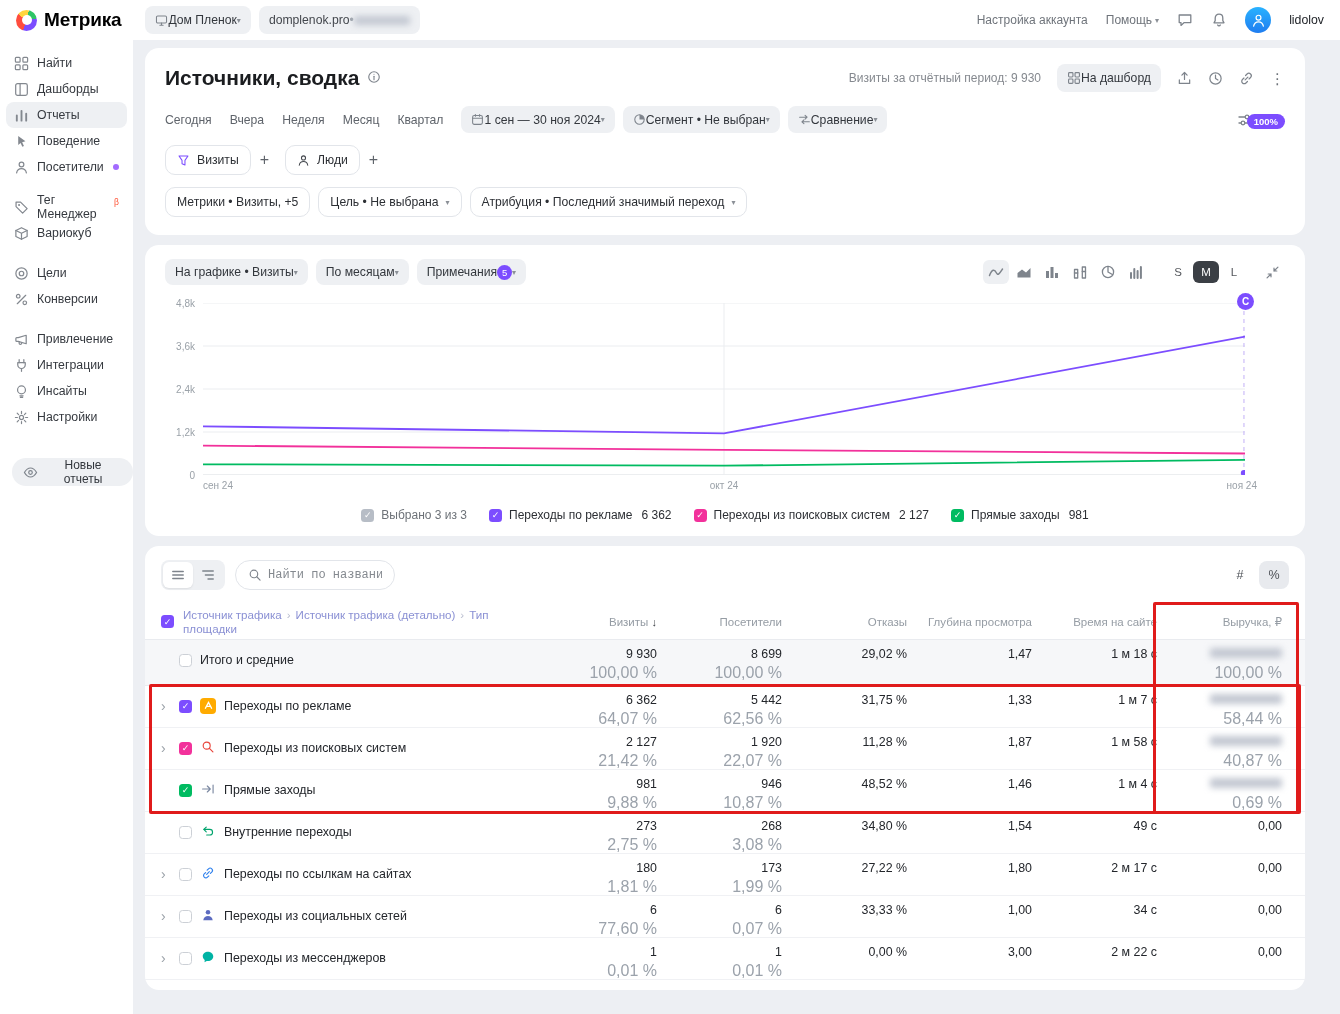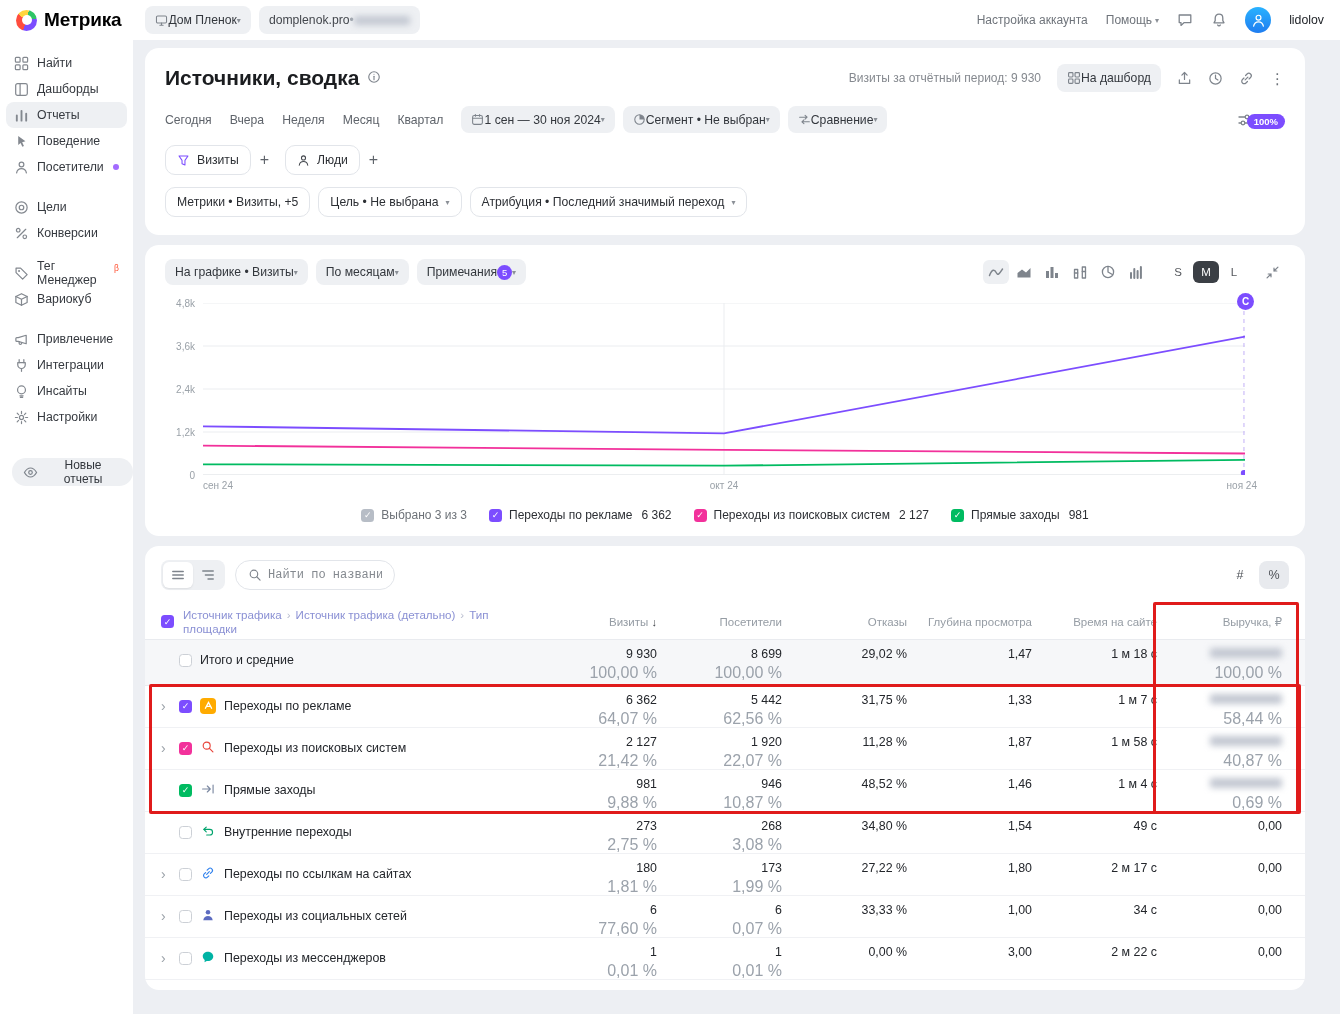--- a/index.html
+++ b/index.html
@@ -242,56 +242,56 @@
             </svg>
           </span>
           <span class="slabel">Посетители</span>
           <span class="sdot"></span>
         </div>
       </div>
       <div class="sgroup">
         <div class="sitem">
           <span class="icn sicon">
             <svg viewBox="0 0 16 16" width="15" height="15" fill="none" stroke="currentColor" stroke-width="1.3" stroke-linecap="round" stroke-linejoin="round">
+              <path d="M2.2 2.2 h4.8 L14 9.2 9.2 14 2.2 7 Z"></path>
+              <circle cx="5.4" cy="5.4" r="1.1" fill="currentColor" stroke="none"></circle>
+            </svg>
+          </span>
+          <span class="slabel">Тег Менеджер</span>
+          <sup class="ssup">β</sup>
+        </div>
+        <div class="sitem">
+          <span class="icn sicon">
+            <svg viewBox="0 0 16 16" width="15" height="15" fill="none" stroke="currentColor" stroke-width="1.3" stroke-linecap="round" stroke-linejoin="round">
+              <path d="M8 1.8 14 4.8 V11.2 L8 14.2 2 11.2 V4.8 Z"></path>
+              <path d="M2 4.8 8 7.8 14 4.8 M8 7.8 V14.2"></path>
+            </svg>
+          </span>
+          <span class="slabel">Вариокуб</span>
+        </div>
+      </div>
+      <div class="sgroup">
+        <div class="sitem">
+          <span class="icn sicon">
+            <svg viewBox="0 0 16 16" width="15" height="15" fill="none" stroke="currentColor" stroke-width="1.3" stroke-linecap="round" stroke-linejoin="round">
               <circle cx="8" cy="8" r="6"></circle>
               <circle cx="8" cy="8" r="2.4"></circle>
             </svg>
           </span>
           <span class="slabel">Цели</span>
         </div>
         <div class="sitem">
           <span class="icn sicon">
             <svg viewBox="0 0 16 16" width="15" height="15" fill="none" stroke="currentColor" stroke-width="1.3" stroke-linecap="round" stroke-linejoin="round">
               <line x1="3.5" y1="12.5" x2="12.5" y2="3.5"></line>
               <circle cx="4.5" cy="4.5" r="1.9"></circle>
               <circle cx="11.5" cy="11.5" r="1.9"></circle>
             </svg>
           </span>
           <span class="slabel">Конверсии</span>
-        </div>
-      </div>
-      <div class="sgroup">
-        <div class="sitem">
-          <span class="icn sicon">
-            <svg viewBox="0 0 16 16" width="15" height="15" fill="none" stroke="currentColor" stroke-width="1.3" stroke-linecap="round" stroke-linejoin="round">
-              <path d="M2.2 2.2 h4.8 L14 9.2 9.2 14 2.2 7 Z"></path>
-              <circle cx="5.4" cy="5.4" r="1.1" fill="currentColor" stroke="none"></circle>
-            </svg>
-          </span>
-          <span class="slabel">Тег Менеджер</span>
-          <sup class="ssup">β</sup>
-        </div>
-        <div class="sitem">
-          <span class="icn sicon">
-            <svg viewBox="0 0 16 16" width="15" height="15" fill="none" stroke="currentColor" stroke-width="1.3" stroke-linecap="round" stroke-linejoin="round">
-              <path d="M8 1.8 14 4.8 V11.2 L8 14.2 2 11.2 V4.8 Z"></path>
-              <path d="M2 4.8 8 7.8 14 4.8 M8 7.8 V14.2"></path>
-            </svg>
-          </span>
-          <span class="slabel">Вариокуб</span>
         </div>
       </div>
       <div class="sgroup">
         <div class="sitem">
           <span class="icn sicon">
             <svg viewBox="0 0 16 16" width="15" height="15" fill="none" stroke="currentColor" stroke-width="1.3" stroke-linecap="round" stroke-linejoin="round">
               <path d="M13 3.5 L4.5 6 H3 a1 1 0 0 0 -1 1 v2 a1 1 0 0 0 1 1 h1.5 L13 12.5 Z"></path>
               <path d="M5.5 10.3 V12 a1.3 1.3 0 0 0 2.6 0"></path>
             </svg>
           </span>

